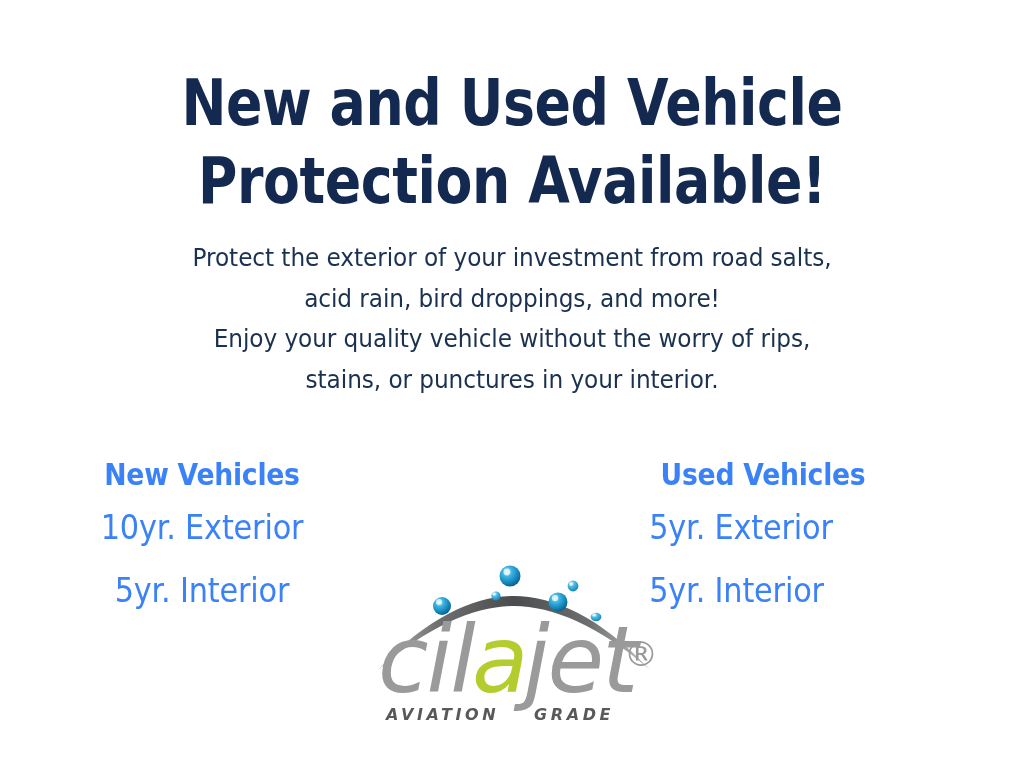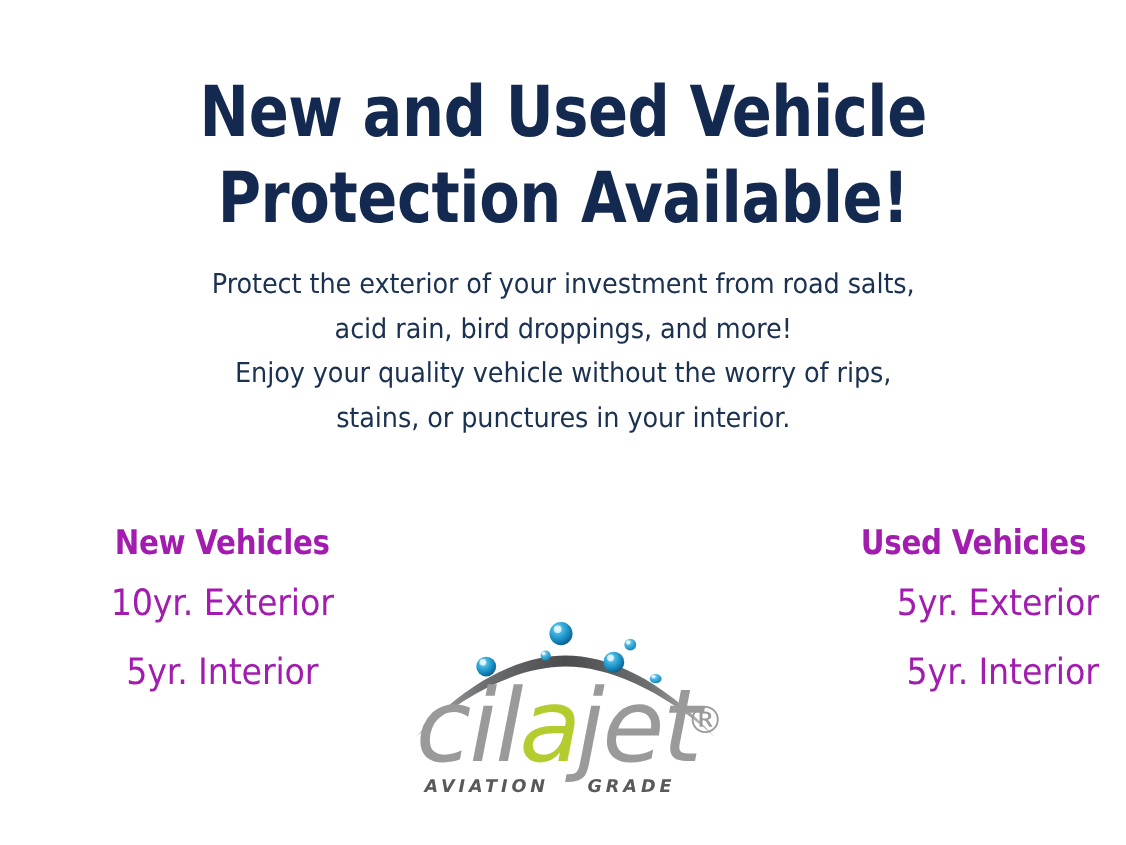--- a/index.html
+++ b/index.html
@@ -54,27 +54,27 @@
     line-height: 40.5px;
     letter-spacing: -0.1px;
     transform: scaleX(0.93);
     transform-origin: 50% 0;
   }
   .subtext span { display: block; }
 
   
   .col {
     position: absolute;
-    top: 472px;
+    top: 452px;
     width: 380px;
-    color: #a21caf;
+    color: #3b82f6;
     font-family: "DejaVu Sans", "Liberation Sans", sans-serif;
   }
   .col-left  { left: 12px;  text-align: center; }
-  .col-right { left: 634px; text-align: right; }
+  .col-right { left: 634px; text-align: left; }
 
   .col-head {
     font-weight: 700;
     font-size: 31px;
     line-height: 44px;
     letter-spacing: -0.3px;
     transform: scaleX(0.86);
     transform-origin: 50% 0;
   }
   .col-line {

